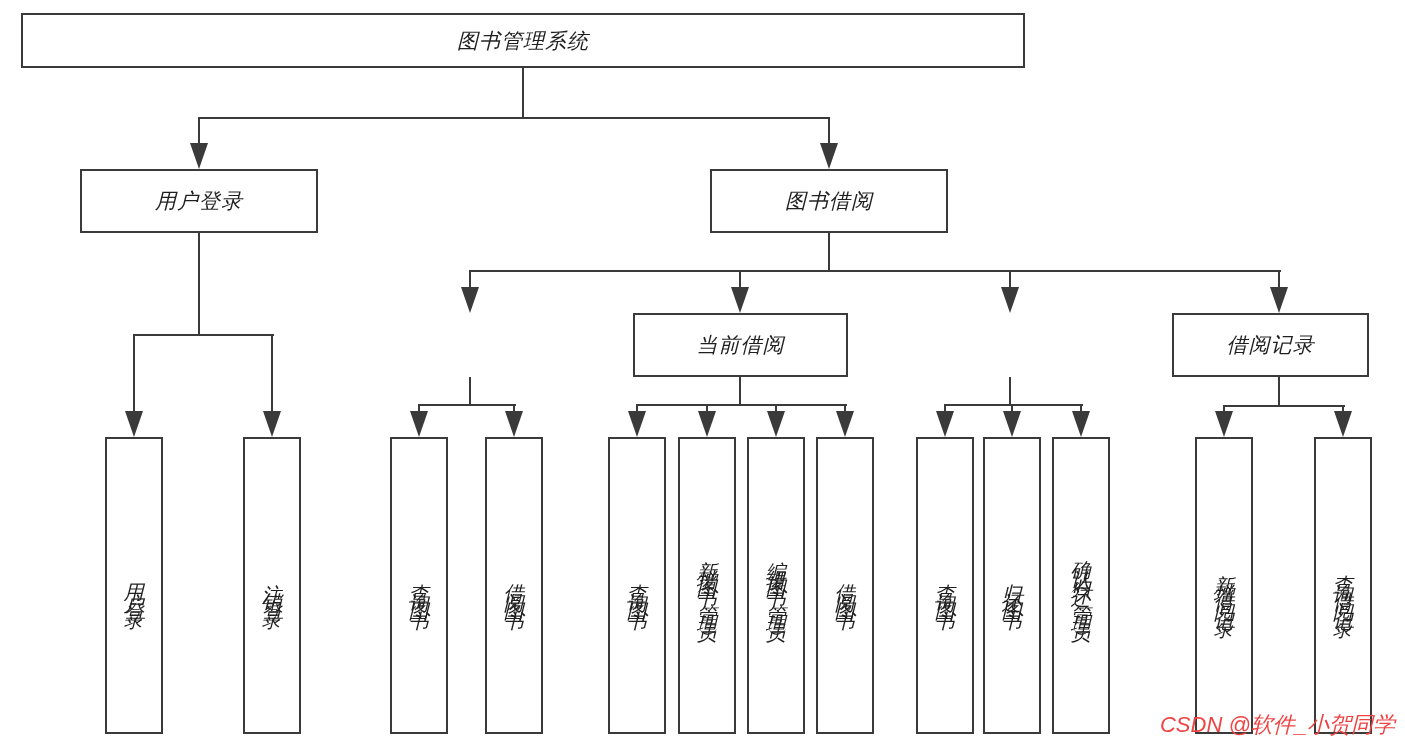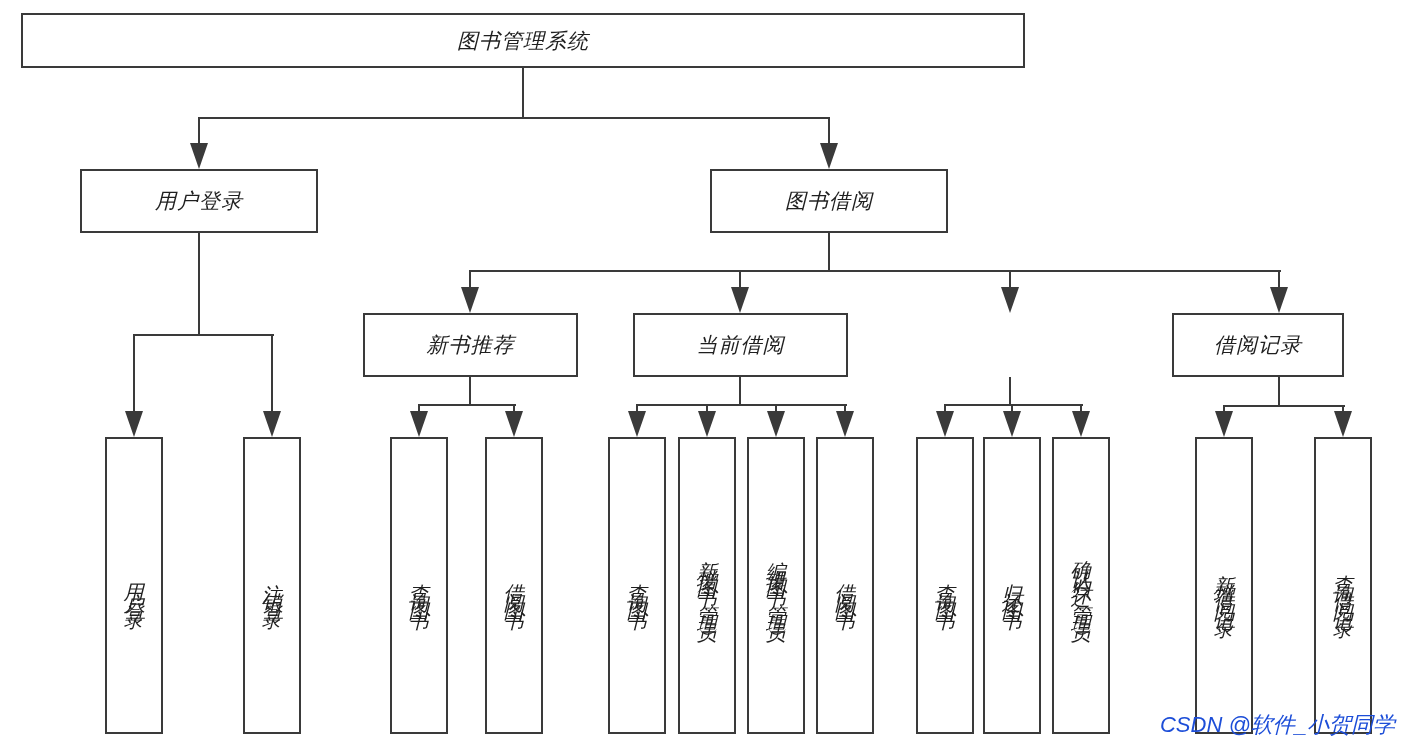--- a/index.html
+++ b/index.html
@@ -55,41 +55,40 @@
     height: 0;
     border-left: 9px solid transparent;
     border-right: 9px solid transparent;
     border-top: 26px solid #3a3a3a;
   }
   .watermark {
     position: absolute;
     right: 10px;
     top: 710px;
     font-size: 22px;
-    color: #1d4ed8;
+    color: #ef4444;
     white-space: nowrap;
   }
 </style>
 </head>
 <body>
 
 <div id="stage">
 
   <div class="hbox" style="left:21px; top:13px; width:1004px; height:55px;">图书管理系统</div>
 
   <div class="hbox" style="left:80px; top:169px; width:238px; height:64px;">用户登录</div>
 
   <div class="hbox" style="left:710px; top:169px; width:238px; height:64px;">图书借阅</div>
 
-  <div class="hbox" style="left:363px; top:313px; width:215px; height:64px;">新书推荐</div>
 
   <div class="hbox" style="left:633px; top:313px; width:215px; height:64px;">当前借阅</div>
 
 
-  <div class="hbox" style="left:1172px; top:313px; width:172px; height:64px;">借阅记录</div>
+  <div class="hbox" style="left:1172px; top:313px; width:197px; height:64px;">借阅记录</div>
 
   <div class="vbox" style="left:105px;">用户登录</div>
   <div class="vbox" style="left:243px;">注销登录</div>
 
   <div class="vbox" style="left:390px;">查询图书</div>
   <div class="vbox" style="left:485px;">借阅图书</div>
 
   <div class="vbox" style="left:608px;">查询图书</div>
   <div class="vbox" style="left:678px;">新增图书（管理员）</div>
   <div class="vbox" style="left:747px;">编辑图书（管理员）</div>

